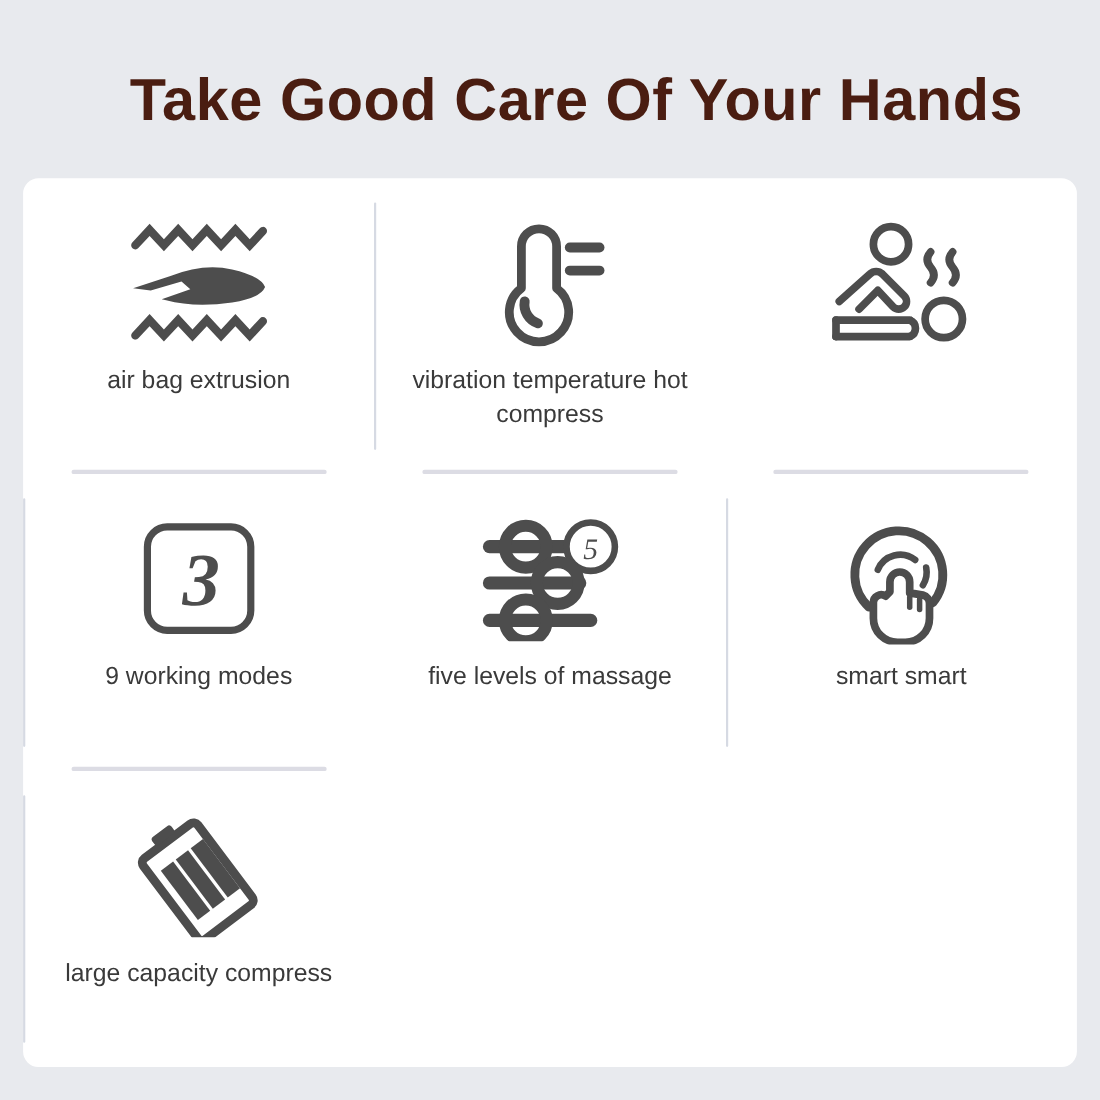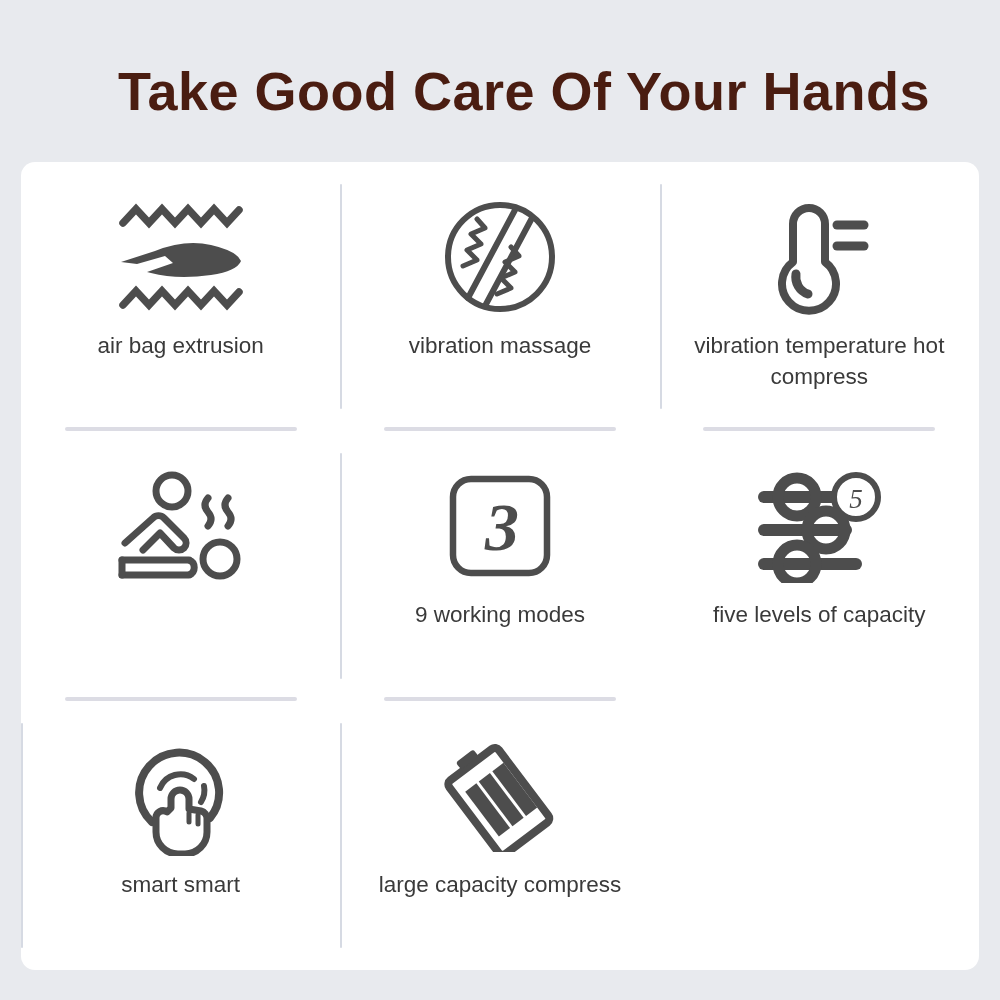--- a/index.html
+++ b/index.html
@@ -114,32 +114,20 @@
       <div class="icon-wrap">
         <svg width="132" height="112" viewBox="0 0 132 112">
           <polyline points="8,22 21,8 34,22 47,8 60,22 73,8 86,22 99,8 112,22 124,9" fill="none" stroke="#4d4d4d" stroke-width="7.5" stroke-linecap="round" stroke-linejoin="miter"></polyline>
           <path d="M6,61 L40,50 Q70,38 96,44 Q122,50 126,60 Q122,70 96,74 Q62,79 36,72 L32,71 L58,62 L50,55 L22,63 Z" fill="#4d4d4d"></path>
           <polyline points="8,104 21,90 34,104 47,90 60,104 73,90 86,104 99,90 112,104 124,91" fill="none" stroke="#4d4d4d" stroke-width="7.5" stroke-linecap="round" stroke-linejoin="miter"></polyline>
         </svg>
       </div>
       <div class="feature-label">air bag extrusion</div>
     </div>
 
-    <div class="feature-cell vdiv hdiv">
-      <div class="icon-wrap">
-        <svg width="118" height="118" viewBox="0 0 118 118">
-          <circle cx="59" cy="59" r="52" fill="none" stroke="#4d4d4d" stroke-width="6"></circle>
-          <line x1="27" y1="100" x2="74" y2="12" stroke="#4d4d4d" stroke-width="6" stroke-linecap="round"></line>
-          <line x1="44" y1="108" x2="91" y2="20" stroke="#4d4d4d" stroke-width="6" stroke-linecap="round"></line>
-          <polyline points="22,68 36,62 26,52 40,46 30,36 44,30 36,21" fill="none" stroke="#4d4d4d" stroke-width="5" stroke-linecap="round" stroke-linejoin="round"></polyline>
-          <polyline points="56,96 70,90 60,80 74,74 64,64 78,58 70,49" fill="none" stroke="#4d4d4d" stroke-width="5" stroke-linecap="round" stroke-linejoin="round"></polyline>
-        </svg>
-      </div>
-      <div class="feature-label">vibration massage</div>
-    </div>
 
     <div class="feature-cell vdiv hdiv">
       <div class="icon-wrap">
         <svg width="112" height="118" viewBox="0 0 112 118">
           <path d="M30,64 L30,26 a16,16 0 0 1 32,0 L62,64 a27,27 0 1 1 -32,0 Z" fill="none" stroke="#4d4d4d" stroke-width="8" stroke-linejoin="round"></path>
           <path d="M33,76 a18,18 0 0 0 12,20" fill="none" stroke="#4d4d4d" stroke-width="9" stroke-linecap="round"></path>
           <line x1="74" y1="27" x2="101" y2="27" stroke="#4d4d4d" stroke-width="9" stroke-linecap="round"></line>
           <line x1="74" y1="48" x2="101" y2="48" stroke="#4d4d4d" stroke-width="9" stroke-linecap="round"></line>
         </svg>
       </div>
@@ -179,21 +167,21 @@
           <line x1="8" y1="28" x2="84" y2="28" stroke="#4d4d4d" stroke-width="12" stroke-linecap="round"></line>
           <circle cx="41" cy="28" r="19" fill="none" stroke="#4d4d4d" stroke-width="11"></circle>
           <circle cx="100" cy="28" r="22" fill="#ffffff" stroke="#4d4d4d" stroke-width="6"></circle>
           <text x="100" y="39" text-anchor="middle" font-family="'Liberation Serif', serif" font-size="27" font-style="italic" fill="#4d4d4d">5</text>
           <line x1="8" y1="61" x2="90" y2="61" stroke="#4d4d4d" stroke-width="12" stroke-linecap="round"></line>
           <circle cx="70" cy="61" r="19" fill="none" stroke="#4d4d4d" stroke-width="11"></circle>
           <line x1="8" y1="95" x2="100" y2="95" stroke="#4d4d4d" stroke-width="12" stroke-linecap="round"></line>
           <circle cx="41" cy="95" r="19" fill="none" stroke="#4d4d4d" stroke-width="11"></circle>
         </svg>
       </div>
-      <div class="feature-label">five levels of capacity</div>
+      <div class="feature-label">five levels of massage</div>
     </div>
 
     <div class="feature-cell vdiv">
       <div class="icon-wrap">
         <svg width="102" height="120" viewBox="0 0 102 120">
           <path d="M22,86 a40,40 0 1 1 58,-4" fill="none" stroke="#4d4d4d" stroke-width="8" stroke-linecap="round"></path>
           <path d="M30,52 a22,22 0 0 1 34,-9" fill="none" stroke="#4d4d4d" stroke-width="6" stroke-linecap="round"></path>
           <path d="M74,50 a22,22 0 0 1 -3,16" fill="none" stroke="#4d4d4d" stroke-width="6" stroke-linecap="round"></path>
           <path d="M41,72 L41,63 a9,9 0 0 1 18,0 L59,73
                    L71,75 a8,8 0 0 1 6,8 L77,96

